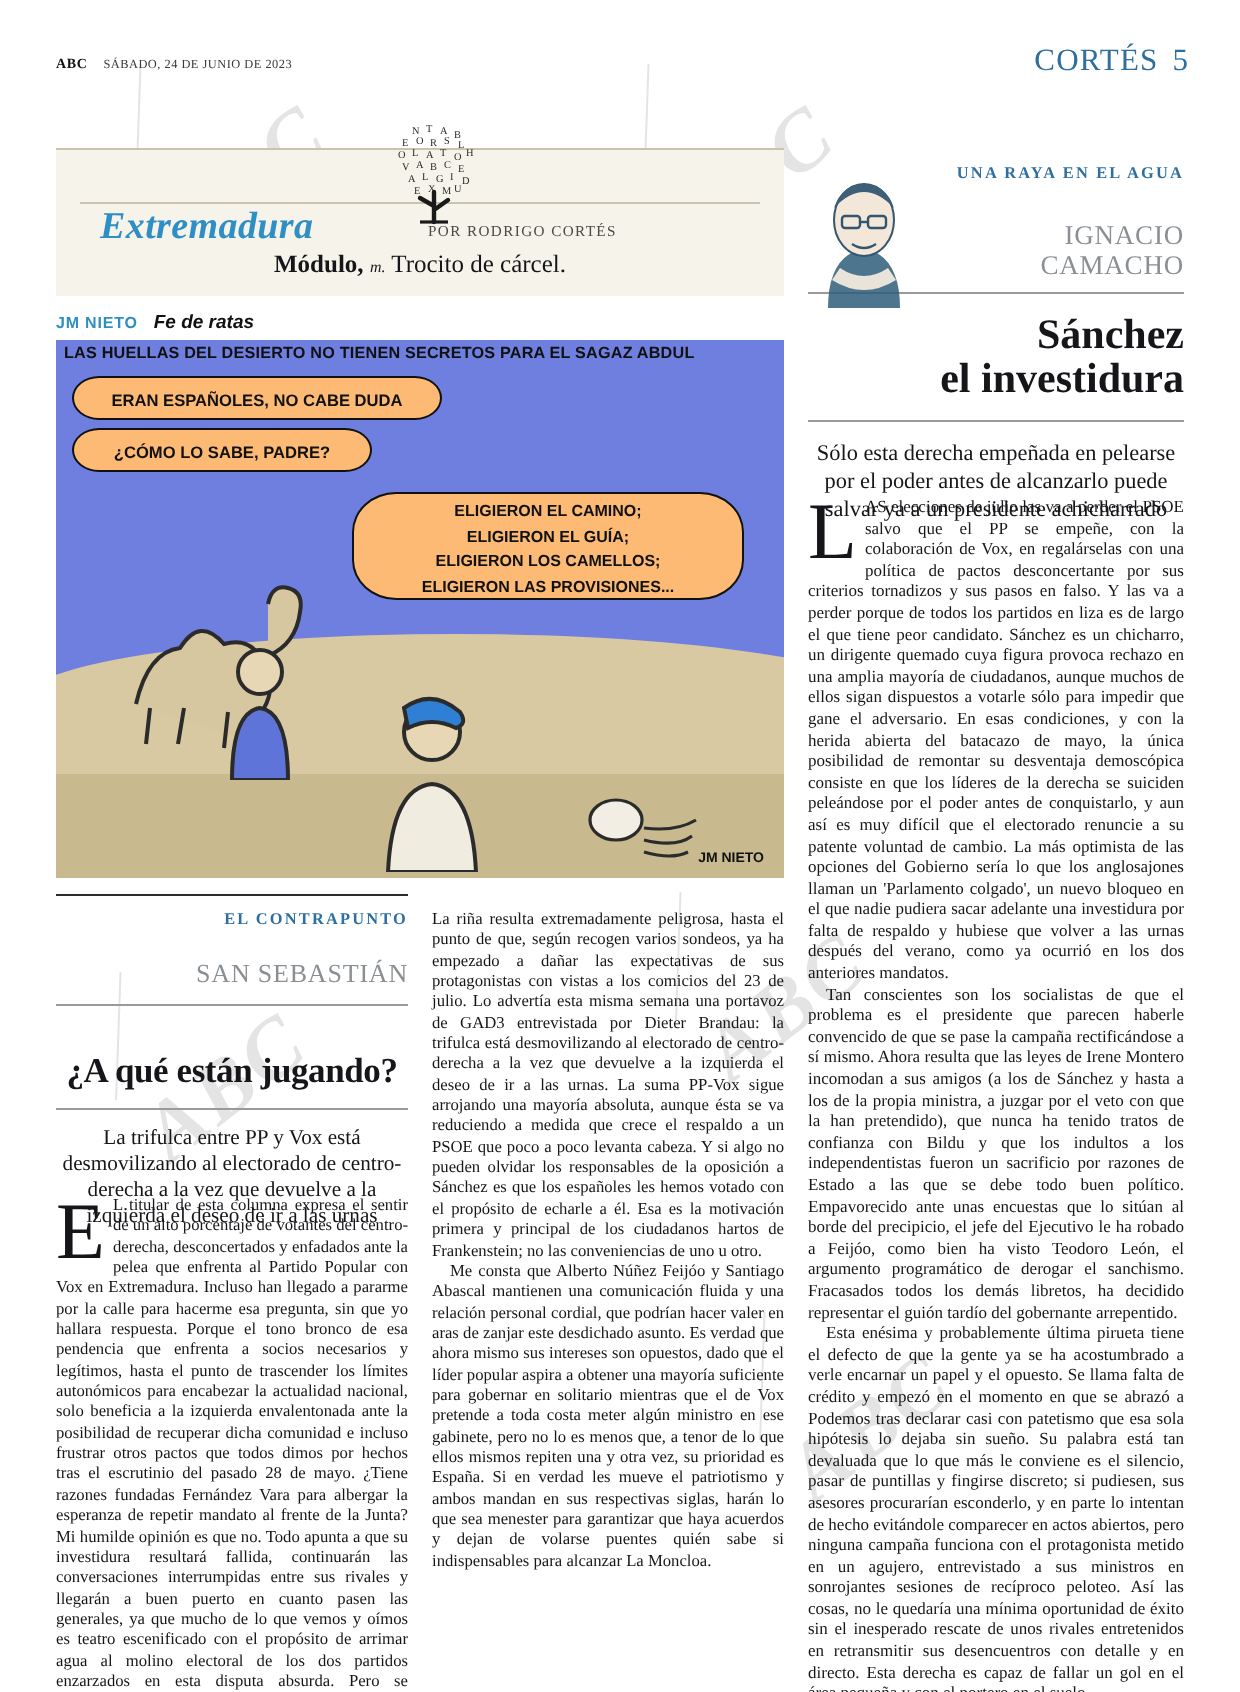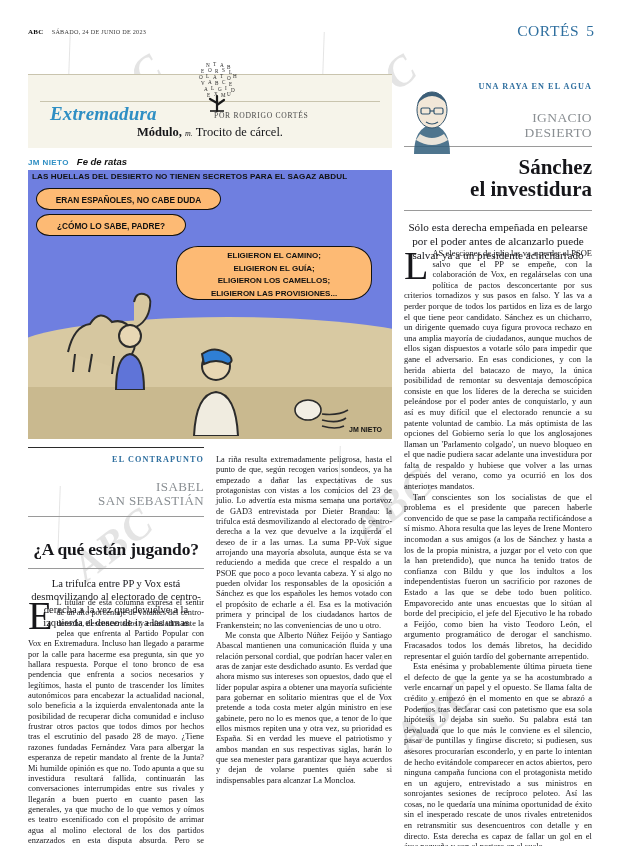--- a/index.html
+++ b/index.html
@@ -202,21 +202,20 @@
     <div class="toon-sign">JM NIETO</div>
   </div>
 
   <div class="colL" style="top:447px;">
     <div style="height:1px;background:#2b2b2b;"></div>
   </div>
 
   <div class="colL" style="top:455px;">
     <div class="kicker">EL CONTRAPUNTO</div>
     <div class="byline" style="margin-top:16px;">
-      <div>ISABEL</div>
       <div>SAN SEBASTIÁN</div>
     </div>
     <div class="hr-thin" style="margin-top:8px;"></div>
     <div class="headline" style="margin-top:23px;">¿A qué están jugando?</div>
     <div class="hr-thin" style="margin-top:9px;"></div>
     <div class="stand" style="margin-top:8px;">La trifulca entre PP y Vox está desmovilizando al electorado de centro-derecha a la vez que devuelve a la izquierda el deseo de ir a las urnas</div>
   </div>
 
   <div class="colL body" style="top:598px; height:222px;">
     <p class="first"><span class="dropcap">E</span><span>L titular de esta columna expresa el sentir de un alto porcentaje de votantes del centro-derecha, desconcertados y enfadados ante la pelea que enfrenta al Partido Popular con Vox en Extremadura. Incluso han llegado a pararme por la calle para hacerme esa pregunta, sin que yo hallara respuesta. Porque el tono bronco de esa pendencia que enfrenta a socios necesarios y legítimos, hasta el punto de trascender los límites autonómicos para encabezar la actualidad nacional, solo beneficia a la izquierda envalentonada ante la posibilidad de recuperar dicha comunidad e incluso frustrar otros pactos que todos dimos por hechos tras el escrutinio del pasado 28 de mayo. ¿Tiene razones fundadas Fernández Vara para albergar la esperanza de repetir mandato al frente de la Junta? Mi humilde opinión es que no. Todo apunta a que su investidura resultará fallida, continuarán las conversaciones interrumpidas entre sus rivales y llegarán a buen puerto en cuanto pasen las generales, ya que mucho de lo que vemos y oímos es teatro escenificado con el propósito de arrimar agua al molino electoral de los dos partidos enzarzados en esta disputa absurda. Pero se equivocan quienes piensan que se trata de un juego inocuo.</span></p>
@@ -224,21 +223,21 @@
 
   <div class="colM body" style="top:455px; height:365px;">
     <p class="first"><span>La riña resulta extremadamente peligrosa, hasta el punto de que, según recogen varios sondeos, ya ha empezado a dañar las expectativas de sus protagonistas con vistas a los comicios del 23 de julio. Lo advertía esta misma semana una portavoz de GAD3 entrevistada por Dieter Brandau: la trifulca está desmovilizando al electorado de centro-derecha a la vez que devuelve a la izquierda el deseo de ir a las urnas. La suma PP-Vox sigue arrojando una mayoría absoluta, aunque ésta se va reduciendo a medida que crece el respaldo a un PSOE que poco a poco levanta cabeza. Y si algo no pueden olvidar los responsables de la oposición a Sánchez es que los españoles les hemos votado con el propósito de echarle a él. Esa es la motivación primera y principal de los ciudadanos hartos de Frankenstein; no las conveniencias de uno u otro.</span></p>
     <p><span>Me consta que Alberto Núñez Feijóo y Santiago Abascal mantienen una comunicación fluida y una relación personal cordial, que podrían hacer valer en aras de zanjar este desdichado asunto. Es verdad que ahora mismo sus intereses son opuestos, dado que el líder popular aspira a obtener una mayoría suficiente para gobernar en solitario mientras que el de Vox pretende a toda costa meter algún ministro en ese gabinete, pero no lo es menos que, a tenor de lo que ellos mismos repiten una y otra vez, su prioridad es España. Si en verdad les mueve el patriotismo y ambos mandan en sus respectivas siglas, harán lo que sea menester para garantizar que haya acuerdos y dejan de volarse puentes quién sabe si indispensables para alcanzar La Moncloa.</span></p>
   </div>
 
   <div class="colR" style="top:82px;">
     <div class="kicker-r">UNA RAYA EN EL AGUA</div>
     <div class="byline-r" style="margin-top:20px;">
       <div>IGNACIO</div>
-      <div>DESIERTO</div>
+      <div>CAMACHO</div>
     </div>
     <div class="hr-thin" style="margin-top:6px;"></div>
     <div class="headline-r" style="margin-top:9px;">
       <div>Sánchez</div>
       <div>el investidura</div>
     </div>
     <div class="hr-thin" style="margin-top:10px;"></div>
     <div class="stand-r" style="margin-top:9px;">Sólo esta derecha empeñada en pelearse por el poder antes de alcanzarlo puede salvar ya a un presidente achicharrado</div>
   </div>
 

